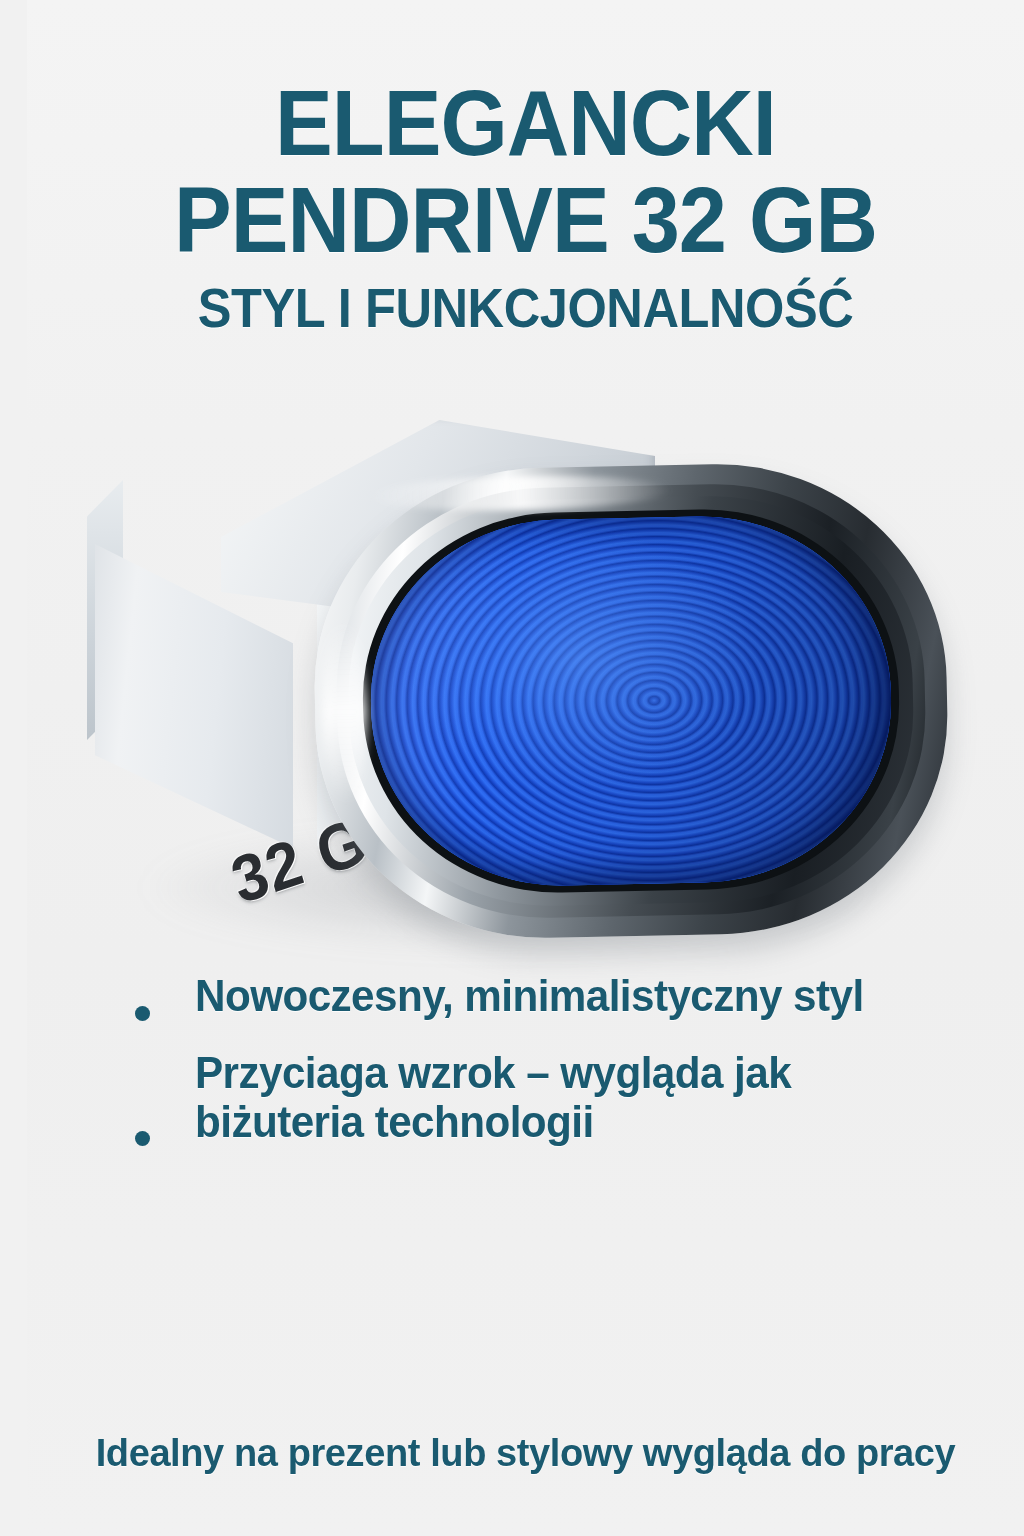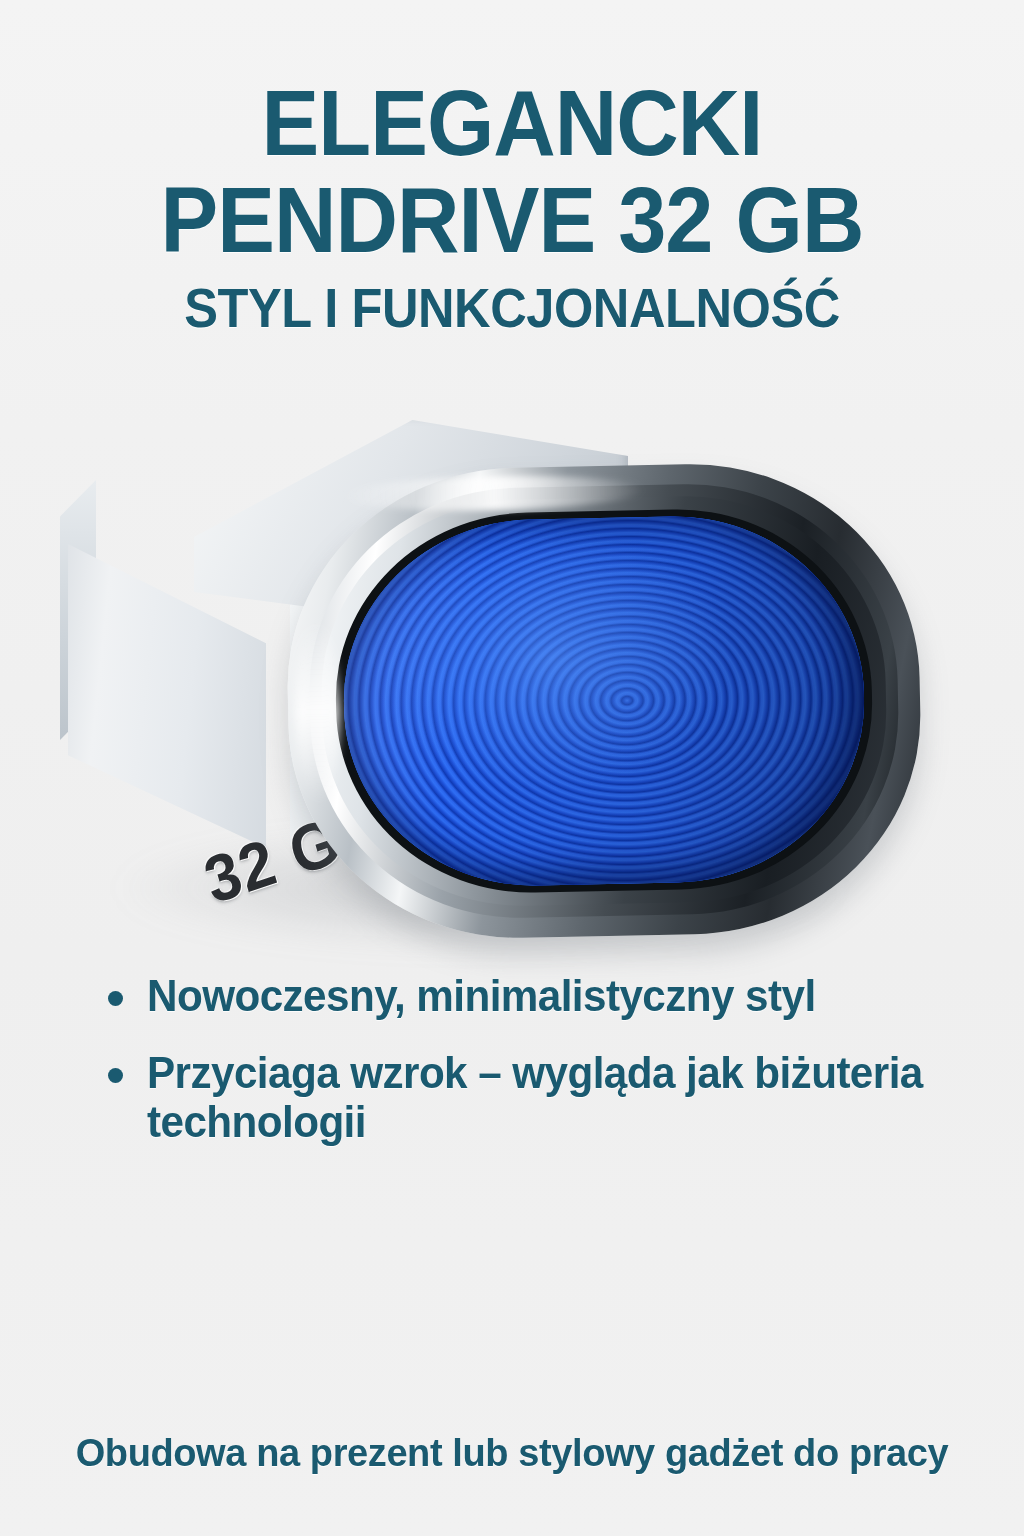--- a/index.html
+++ b/index.html
@@ -6,20 +6,21 @@
   body{
     width:1024px;height:1536px;
     font-family:"Liberation Sans", sans-serif;
     background:#f1f1f1;
     overflow:hidden;
     position:relative;
   }
   #poster{
     position:absolute;inset:0;
     background:linear-gradient(180deg,#f4f4f4 0%,#f1f1f1 28%,#efefef 62%,#f1f1f1 100%);
+    margin-left:27px;
   }
 
   
   .headings{
     position:absolute;left:0;right:0;top:78px;
     text-align:center;
   }
   .h-line1,.h-line2{
     color:#1a5a70;
     font-weight:bold;
@@ -158,22 +159,23 @@
     border-radius:50%;
     background:linear-gradient(180deg,rgba(255,255,255,0),rgba(255,255,255,.85),rgba(255,255,255,0));
     filter:blur(4px);
   }
 
   
   .bullets{
     position:absolute;left:98px;right:48px;top:972px;
   }
   .bullet-row{
-    display:flex;align-items:flex-start;
+    display:flex;align-items:flex-end;
     margin-bottom:28px;
+    gap:21px;
   }
   .dot{
     flex:0 0 auto;
     width:15px;height:15px;border-radius:50%;
     background:#1a5a70;
     margin:19px 24px 0 10px;
   }
   .bullet-text{
     color:#1a5a70;
     font-size:44px;
@@ -238,15 +240,15 @@
     <div class="bullet-row">
       <span class="dot"></span>
       <span class="bullet-text">Nowoczesny, minimalistyczny styl</span>
     </div>
     <div class="bullet-row">
       <span class="dot"></span>
       <span class="bullet-text">Przyciaga wzrok – wygląda jak biżuteria technologii</span>
     </div>
   </div>
 
-  <div class="footer">Obudowa na prezent lub stylowy gadżet do pracy</div>
+  <div class="footer">Idealny na prezent lub stylowy wygląda do pracy</div>
 
 </div>
 
 </body></html>

